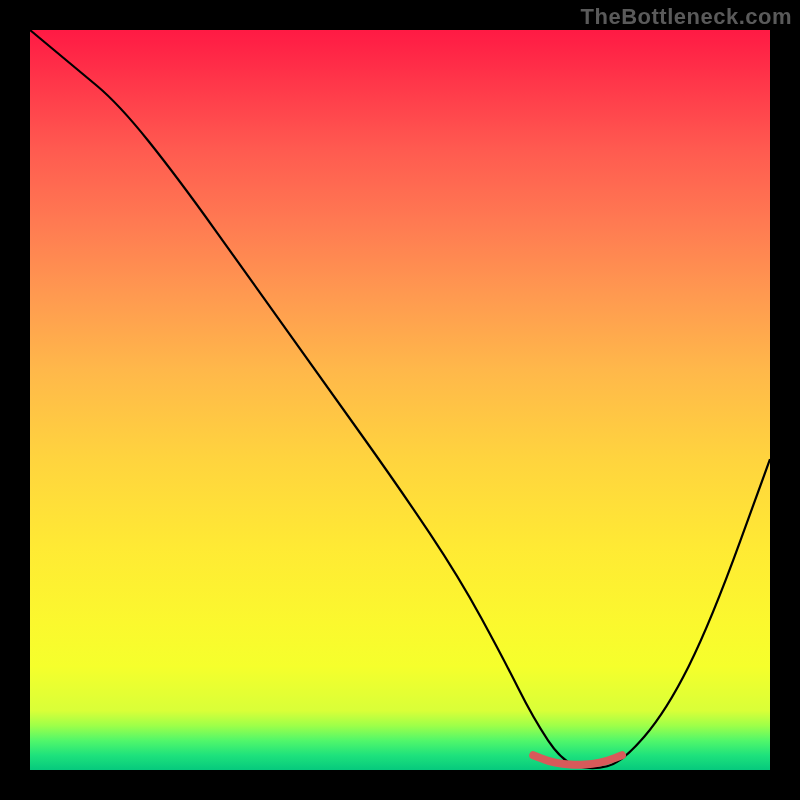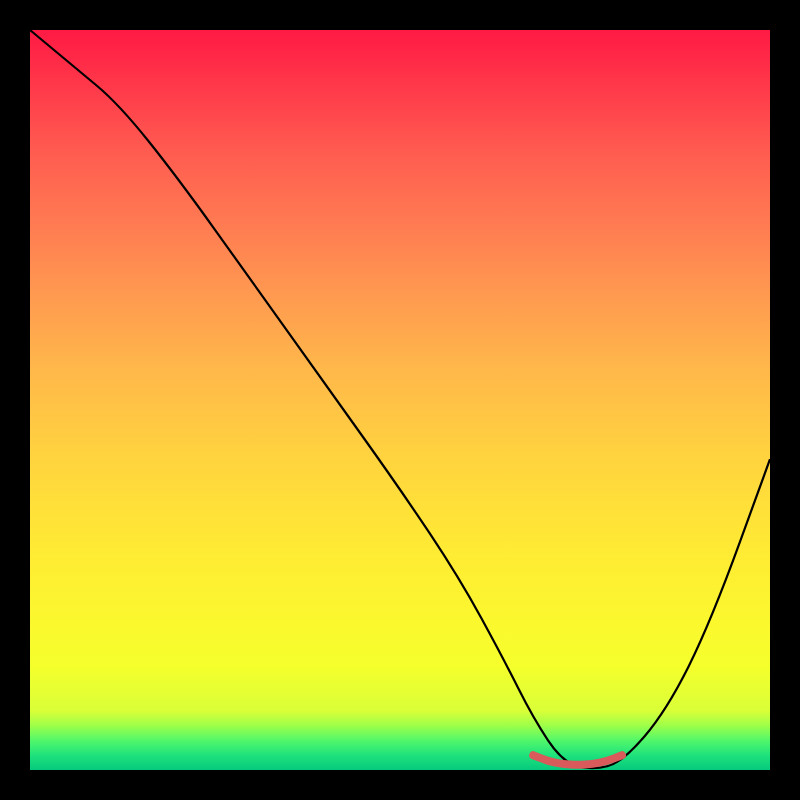--- a/index.html
+++ b/index.html
@@ -59,20 +59,21 @@
     width: 740px;
     height: 740px;
     overflow: visible;
   }
 </style>
 </head>
 <body>
 
 <div class="frame">
 
+  <div class="watermark">TheBottleneck.com</div>
 
   <div class="plot">
     <svg class="curve" viewBox="0 0 740 740" preserveAspectRatio="none">
       <path d="M 0 0 Q 0 0 22.2 18.5 Q 44.4 37 66.6 55.5 Q 88.8 74 118.4 111 Q 148 148 185 199.79999999999998 Q 222 251.59999999999997 259 303.4 Q 296 355.2 333 407 Q 370 458.8 399.6 503.20000000000005 Q 429.2 547.6 451.4 588.3 Q 473.6 629 488.40000000000003 658.6 Q 503.20000000000005 688.2 518 710.4000000000001 Q 532.8 732.6 547.5999999999999 736.3 Q 562.4 740 577.2 736.3 Q 592 732.6 614.2 706.7 Q 636.4 680.8 658.6 636.4 Q 680.8000000000001 592 710.4000000000001 510.6 T 740 429.2" fill="none" stroke="#000" stroke-width="2.2" id="main-path"></path>
       <path d="M 503.20000000000005 725.2 Q 503.20000000000005 725.2 510.6 728.1600000000001 Q 518 731.12 525.4 732.6 Q 532.8 734.08 540.2 734.45 Q 547.6 734.82 555 734.45 Q 562.4 734.08 569.8 732.6 Q 577.2 731.12 584.6 728.1600000000001 T 592 725.2" fill="none" stroke="#d85a5a" stroke-width="8" stroke-linecap="round" id="flat-path"></path>
     </svg>
   </div>
 
 </div>
 

